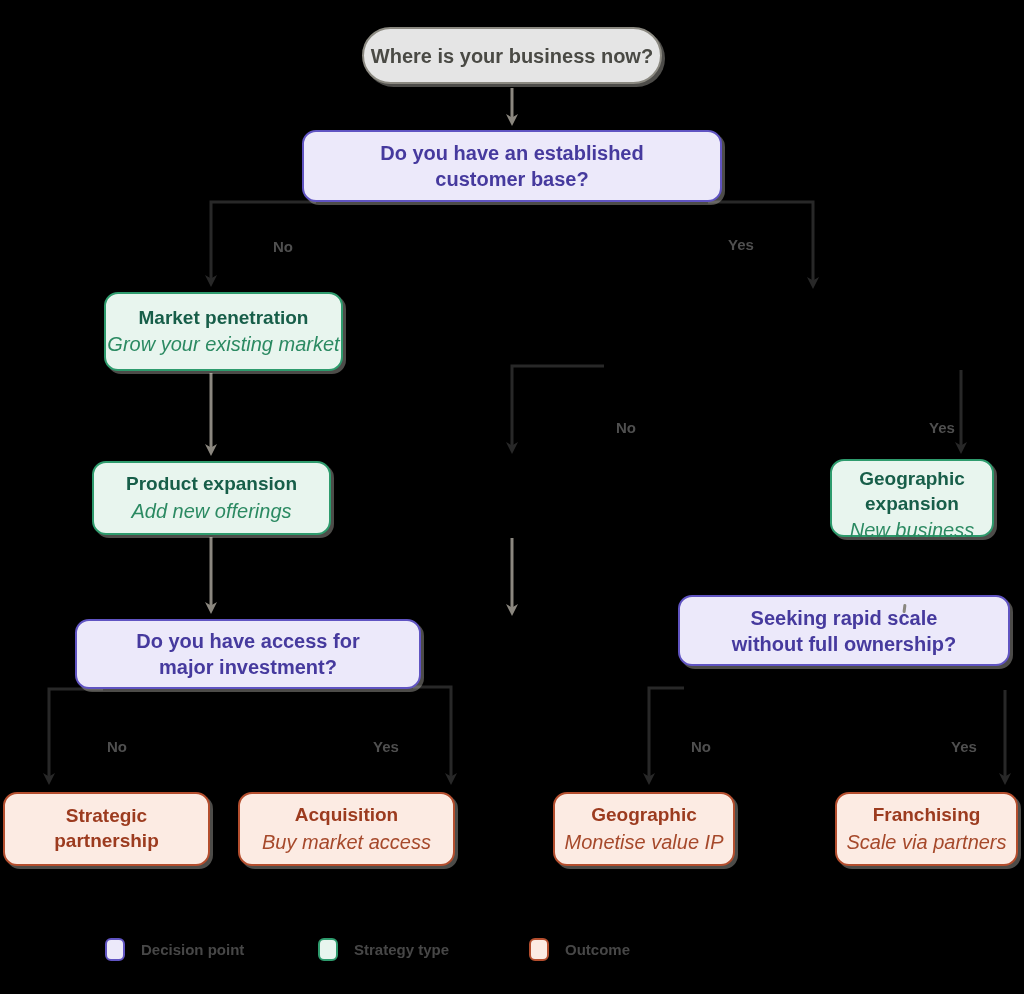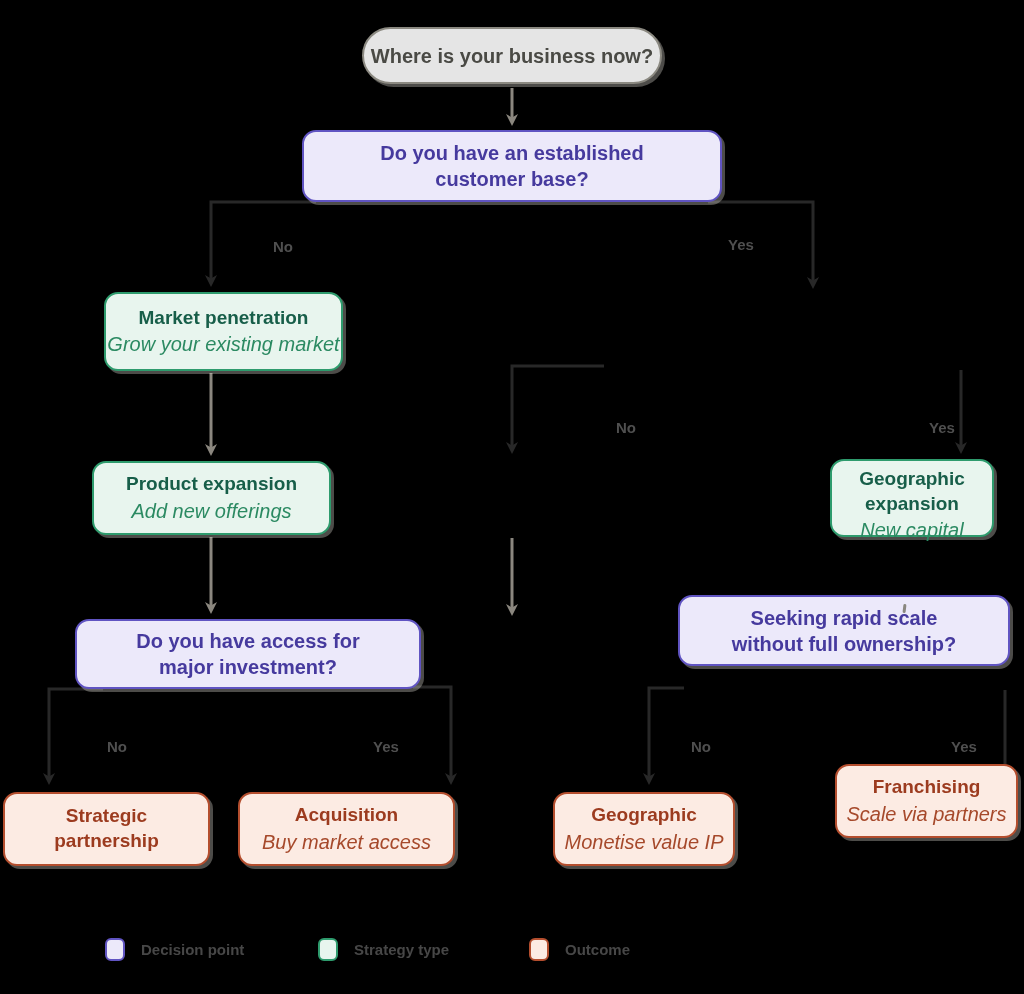--- a/index.html
+++ b/index.html
@@ -87,21 +87,21 @@
 
   <div class="node strategy" style="left:92px;top:461px;width:239px;height:74px">
     <div class="t">Product expansion</div>
     <div class="s">Add new offerings</div>
   </div>
 
 
   <div class="node strategy overflowed" style="left:830px;top:459px;width:164px;height:78px">
     <div class="t">Geographic
 expansion</div>
-    <div class="s">New capital</div>
+    <div class="s">New business</div>
   </div>
 
   <div class="node decision" style="left:75px;top:619px;width:346px;height:70px">
     <div class="t">Do you have access for
 major investment?</div>
   </div>
 
   <div class="node decision" style="left:678px;top:595px;width:332px;height:71px">
     <div class="t">Seeking rapid scale
 without full ownership?</div>
@@ -115,21 +115,21 @@
   <div class="node outcome" style="left:3px;top:792px;width:207px;height:74px">
     <div class="t">Strategic
 partnership</div>
   </div>
 
   <div class="node outcome" style="left:553px;top:792px;width:182px;height:74px">
     <div class="t">Geographic</div>
     <div class="s">Monetise value IP</div>
   </div>
 
-  <div class="node outcome" style="left:835px;top:764px;width:183px;height:74px">
+  <div class="node outcome" style="left:835px;top:792px;width:183px;height:74px">
     <div class="t">Franchising</div>
     <div class="s">Scale via partners</div>
   </div>
 
   <div class="elabel" style="left:283px;top:246px">No</div>
   <div class="elabel" style="left:741px;top:244px">Yes</div>
   <div class="elabel" style="left:626px;top:427px">No</div>
   <div class="elabel" style="left:942px;top:427px">Yes</div>
   <div class="elabel" style="left:117px;top:746px">No</div>
   <div class="elabel" style="left:386px;top:746px">Yes</div>

